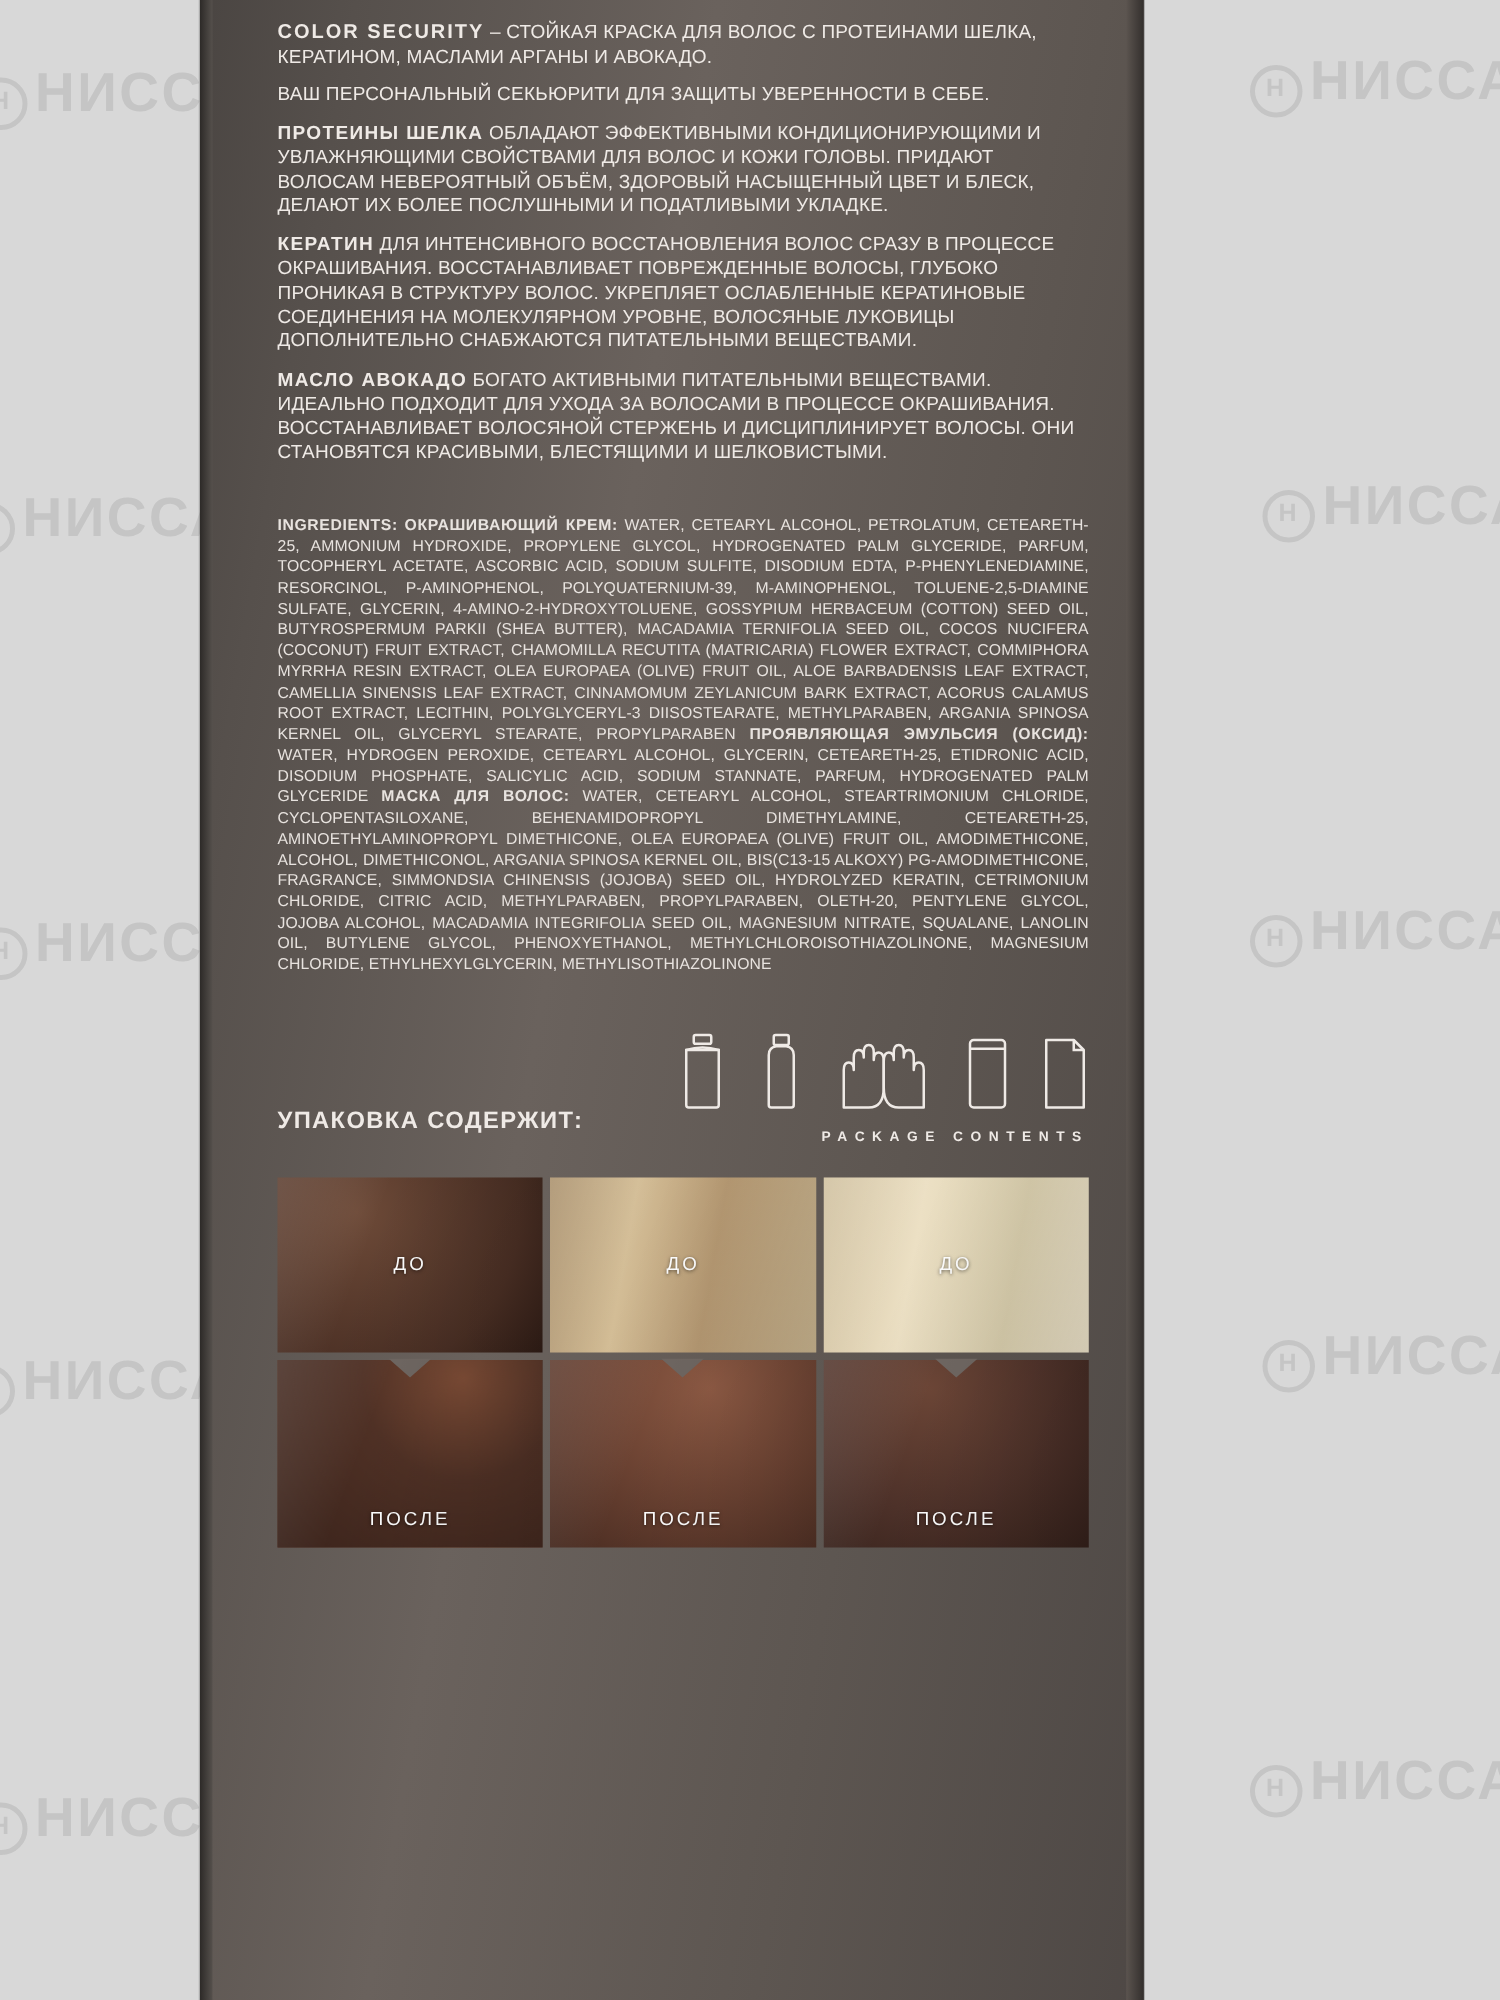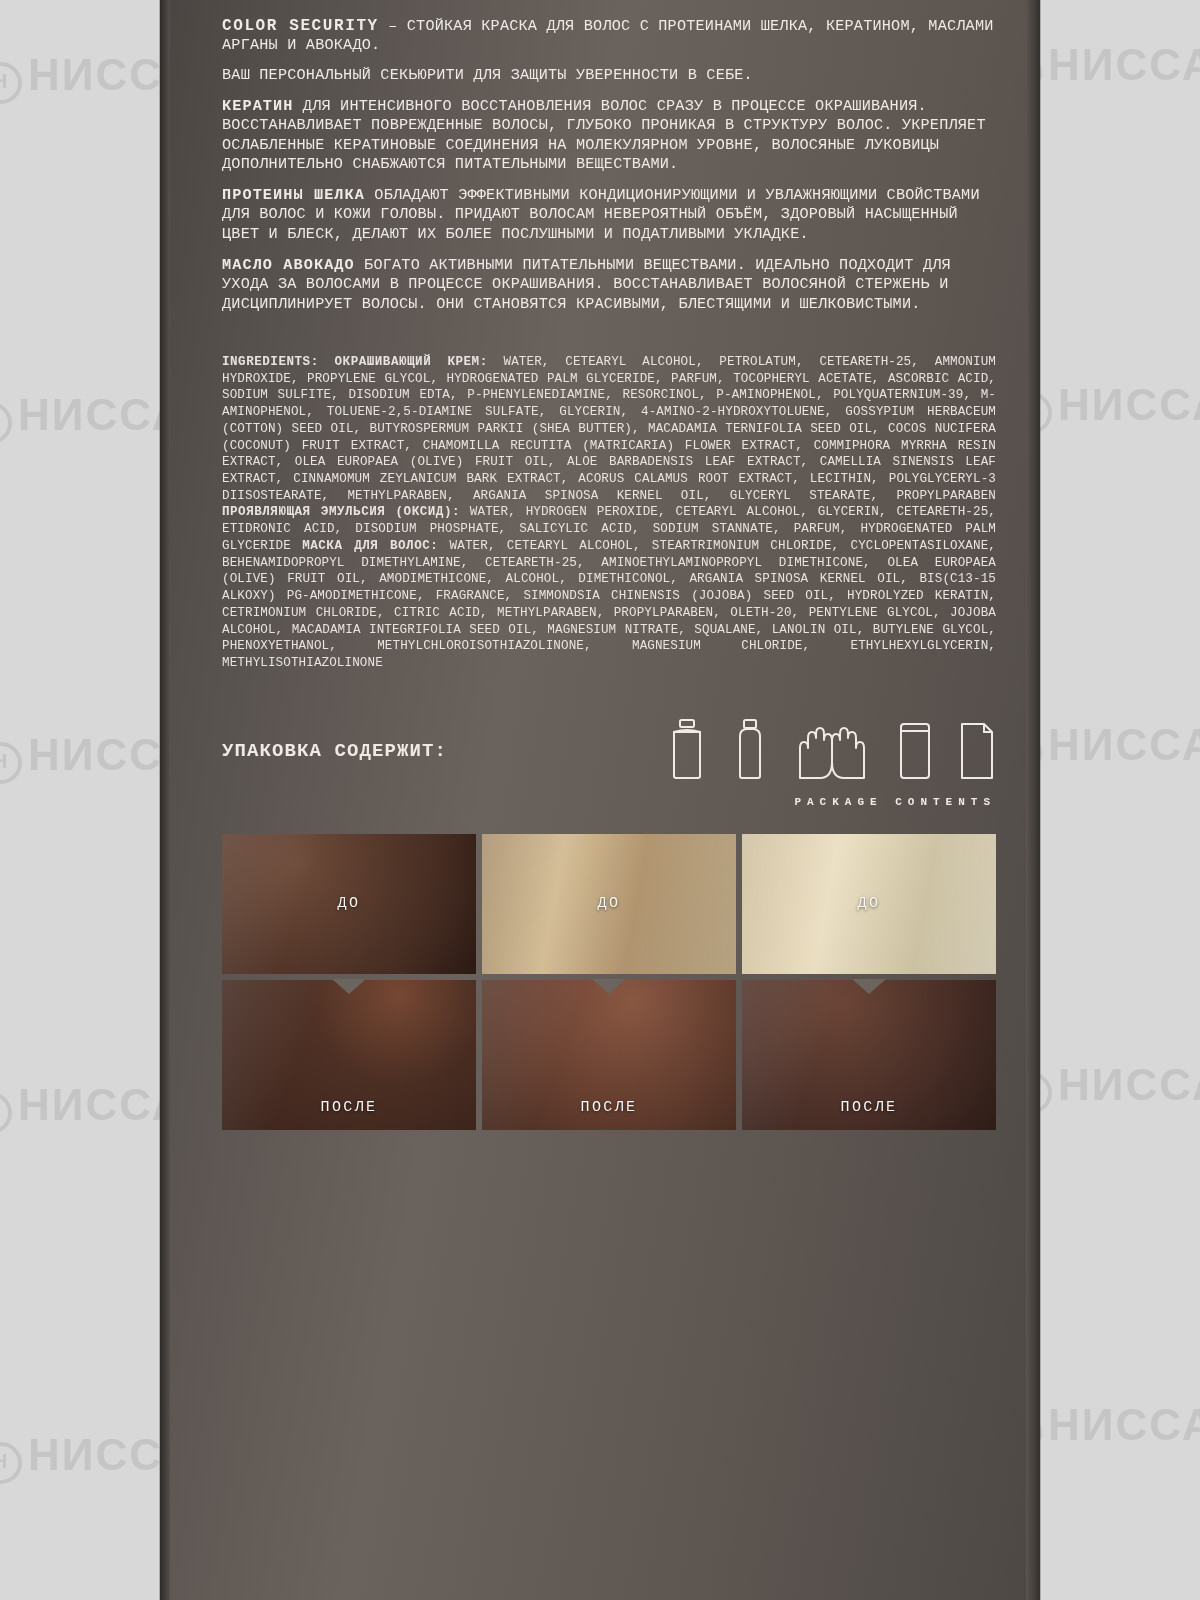--- a/index.html
+++ b/index.html
@@ -42,26 +42,25 @@
     font-size: 20px;
     margin-right: 6px;
     vertical-align: 2px;
   }
 
   
   #package {
     position: absolute;
     left: 160px;
     top: 0;
-    width: 880px;
+    width: 755px;
     height: 1600px;
     background: linear-gradient(100deg, #4a4542 0%, #56504c 12%, #6a625d 40%, #5d5651 70%, #4e4845 100%);
     z-index: 1;
     box-shadow: 0 0 0 1px rgba(0,0,0,.2);
-    font-family: Liberation Mono, monospace;
   }
   #package::before {
     content: "";
     position: absolute;
     left: 0; top: 0; bottom: 0;
     width: 10px;
     background: linear-gradient(90deg, #2d2a28, #55504c);
   }
   #package::after {
     content: "";
@@ -109,21 +108,21 @@
     text-align: justify;
     color: #e8e3df;
   }
   #ingredients .seg { display: inline; }
   #ingredients .seg-head { font-weight: bold; letter-spacing: .5px; }
 
   
   #contents-area {
     margin-top: 30px;
     display: flex;
-    align-items: center;
+    align-items: flex-end;
     justify-content: space-between;
   }
   #contents-list h3 {
     margin: 0 0 8px 0;
     font-size: 19px;
     font-weight: bold;
     letter-spacing: 1.1px;
     text-transform: uppercase;
   }
   #contents-list ul {
@@ -221,24 +220,24 @@
   <div class="content">
 
     <p class="lead">
       <span class="brandname">COLOR SECURITY</span>
       <span>– СТОЙКАЯ КРАСКА ДЛЯ ВОЛОС С ПРОТЕИНАМИ ШЕЛКА, КЕРАТИНОМ, МАСЛАМИ АРГАНЫ И АВОКАДО.</span>
     </p>
 
     <p class="block">ВАШ ПЕРСОНАЛЬНЫЙ СЕКЬЮРИТИ ДЛЯ ЗАЩИТЫ УВЕРЕННОСТИ В СЕБЕ.</p>
 
     <p class="block">
-      <span class="hd">КЕРАТИН</span><span> ДЛЯ ИНТЕНСИВНОГО ВОССТАНОВЛЕНИЯ ВОЛОС СРАЗУ В ПРОЦЕССЕ ОКРАШИВАНИЯ. ВОССТАНАВЛИВАЕТ ПОВРЕЖДЕННЫЕ ВОЛОСЫ, ГЛУБОКО ПРОНИКАЯ В СТРУКТУРУ ВОЛОС. УКРЕПЛЯЕТ ОСЛАБЛЕННЫЕ КЕРАТИНОВЫЕ СОЕДИНЕНИЯ НА МОЛЕКУЛЯРНОМ УРОВНЕ, ВОЛОСЯНЫЕ ЛУКОВИЦЫ ДОПОЛНИТЕЛЬНО СНАБЖАЮТСЯ ПИТАТЕЛЬНЫМИ ВЕЩЕСТВАМИ.</span>
+      <span class="hd">ПРОТЕИНЫ ШЕЛКА</span><span> ОБЛАДАЮТ ЭФФЕКТИВНЫМИ КОНДИЦИОНИРУЮЩИМИ И УВЛАЖНЯЮЩИМИ СВОЙСТВАМИ ДЛЯ ВОЛОС И КОЖИ ГОЛОВЫ. ПРИДАЮТ ВОЛОСАМ НЕВЕРОЯТНЫЙ ОБЪЁМ, ЗДОРОВЫЙ НАСЫЩЕННЫЙ ЦВЕТ И БЛЕСК, ДЕЛАЮТ ИХ БОЛЕЕ ПОСЛУШНЫМИ И ПОДАТЛИВЫМИ УКЛАДКЕ.</span>
     </p>
     <p class="block">
-      <span class="hd">ПРОТЕИНЫ ШЕЛКА</span><span> ОБЛАДАЮТ ЭФФЕКТИВНЫМИ КОНДИЦИОНИРУЮЩИМИ И УВЛАЖНЯЮЩИМИ СВОЙСТВАМИ ДЛЯ ВОЛОС И КОЖИ ГОЛОВЫ. ПРИДАЮТ ВОЛОСАМ НЕВЕРОЯТНЫЙ ОБЪЁМ, ЗДОРОВЫЙ НАСЫЩЕННЫЙ ЦВЕТ И БЛЕСК, ДЕЛАЮТ ИХ БОЛЕЕ ПОСЛУШНЫМИ И ПОДАТЛИВЫМИ УКЛАДКЕ.</span>
+      <span class="hd">КЕРАТИН</span><span> ДЛЯ ИНТЕНСИВНОГО ВОССТАНОВЛЕНИЯ ВОЛОС СРАЗУ В ПРОЦЕССЕ ОКРАШИВАНИЯ. ВОССТАНАВЛИВАЕТ ПОВРЕЖДЕННЫЕ ВОЛОСЫ, ГЛУБОКО ПРОНИКАЯ В СТРУКТУРУ ВОЛОС. УКРЕПЛЯЕТ ОСЛАБЛЕННЫЕ КЕРАТИНОВЫЕ СОЕДИНЕНИЯ НА МОЛЕКУЛЯРНОМ УРОВНЕ, ВОЛОСЯНЫЕ ЛУКОВИЦЫ ДОПОЛНИТЕЛЬНО СНАБЖАЮТСЯ ПИТАТЕЛЬНЫМИ ВЕЩЕСТВАМИ.</span>
     </p>
     <p class="block">
       <span class="hd">МАСЛО АВОКАДО</span><span> БОГАТО АКТИВНЫМИ ПИТАТЕЛЬНЫМИ ВЕЩЕСТВАМИ. ИДЕАЛЬНО ПОДХОДИТ ДЛЯ УХОДА ЗА ВОЛОСАМИ В ПРОЦЕССЕ ОКРАШИВАНИЯ. ВОССТАНАВЛИВАЕТ ВОЛОСЯНОЙ СТЕРЖЕНЬ И ДИСЦИПЛИНИРУЕТ ВОЛОСЫ. ОНИ СТАНОВЯТСЯ КРАСИВЫМИ, БЛЕСТЯЩИМИ И ШЕЛКОВИСТЫМИ.</span>
     </p>
 
     <div id="ingredients">
       <span class="seg-head">INGREDIENTS:</span>
       <span class="seg"><span class="seg-head">ОКРАШИВАЮЩИЙ КРЕМ:</span><span> WATER, CETEARYL ALCOHOL, PETROLATUM, CETEARETH-25, AMMONIUM HYDROXIDE, PROPYLENE GLYCOL, HYDROGENATED PALM GLYCERIDE, PARFUM, TOCOPHERYL ACETATE, ASCORBIC ACID, SODIUM SULFITE, DISODIUM EDTA, P-PHENYLENEDIAMINE, RESORCINOL, P-AMINOPHENOL, POLYQUATERNIUM-39, M-AMINOPHENOL, TOLUENE-2,5-DIAMINE SULFATE, GLYCERIN, 4-AMINO-2-HYDROXYTOLUENE, GOSSYPIUM HERBACEUM (COTTON) SEED OIL, BUTYROSPERMUM PARKII (SHEA BUTTER), MACADAMIA TERNIFOLIA SEED OIL, COCOS NUCIFERA (COCONUT) FRUIT EXTRACT, CHAMOMILLA RECUTITA (MATRICARIA) FLOWER EXTRACT, COMMIPHORA MYRRHA RESIN EXTRACT, OLEA EUROPAEA (OLIVE) FRUIT OIL, ALOE BARBADENSIS LEAF EXTRACT, CAMELLIA SINENSIS LEAF EXTRACT, CINNAMOMUM ZEYLANICUM BARK EXTRACT, ACORUS CALAMUS ROOT EXTRACT, LECITHIN, POLYGLYCERYL-3 DIISOSTEARATE, METHYLPARABEN, ARGANIA SPINOSA KERNEL OIL, GLYCERYL STEARATE, PROPYLPARABEN </span></span>
       <span class="seg"><span class="seg-head">ПРОЯВЛЯЮЩАЯ ЭМУЛЬСИЯ (ОКСИД):</span><span> WATER, HYDROGEN PEROXIDE, CETEARYL ALCOHOL, GLYCERIN, CETEARETH-25, ETIDRONIC ACID, DISODIUM PHOSPHATE, SALICYLIC ACID, SODIUM STANNATE, PARFUM, HYDROGENATED PALM GLYCERIDE </span></span>
       <span class="seg"><span class="seg-head">МАСКА ДЛЯ ВОЛОС:</span><span> WATER, CETEARYL ALCOHOL, STEARTRIMONIUM CHLORIDE, CYCLOPENTASILOXANE, BEHENAMIDOPROPYL DIMETHYLAMINE, CETEARETH-25, AMINOETHYLAMINOPROPYL DIMETHICONE, OLEA EUROPAEA (OLIVE) FRUIT OIL, AMODIMETHICONE, ALCOHOL, DIMETHICONOL, ARGANIA SPINOSA KERNEL OIL, BIS(C13-15 ALKOXY) PG-AMODIMETHICONE, FRAGRANCE, SIMMONDSIA CHINENSIS (JOJOBA) SEED OIL, HYDROLYZED KERATIN, CETRIMONIUM CHLORIDE, CITRIC ACID, METHYLPARABEN, PROPYLPARABEN, OLETH-20, PENTYLENE GLYCOL, JOJOBA ALCOHOL, MACADAMIA INTEGRIFOLIA SEED OIL, MAGNESIUM NITRATE, SQUALANE, LANOLIN OIL, BUTYLENE GLYCOL, PHENOXYETHANOL, METHYLCHLOROISOTHIAZOLINONE, MAGNESIUM CHLORIDE, ETHYLHEXYLGLYCERIN, METHYLISOTHIAZOLINONE</span></span>

